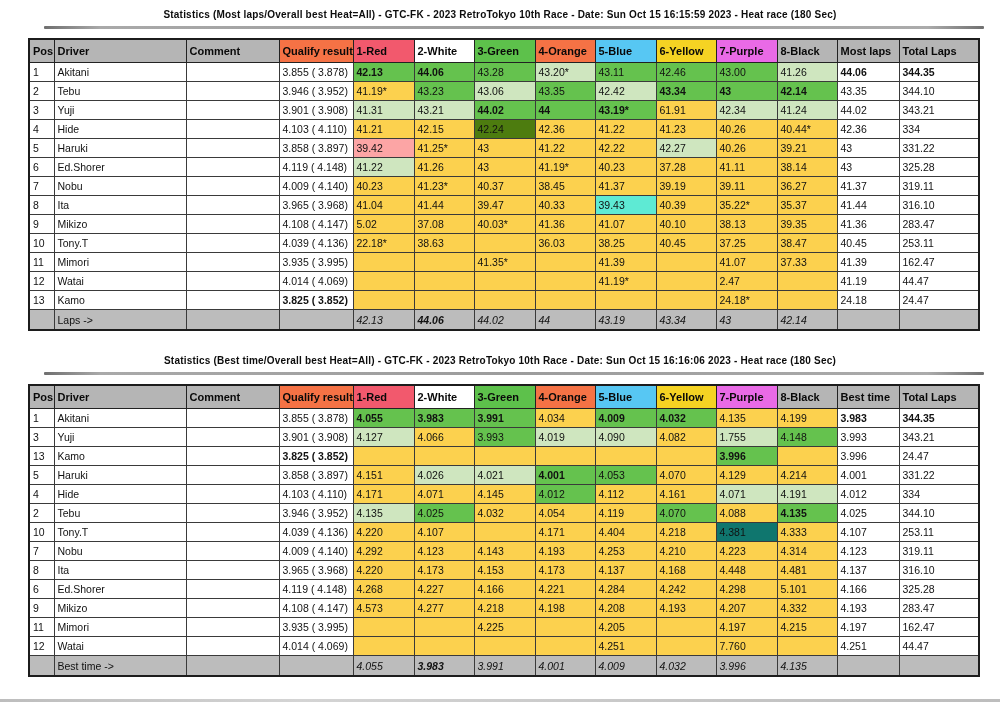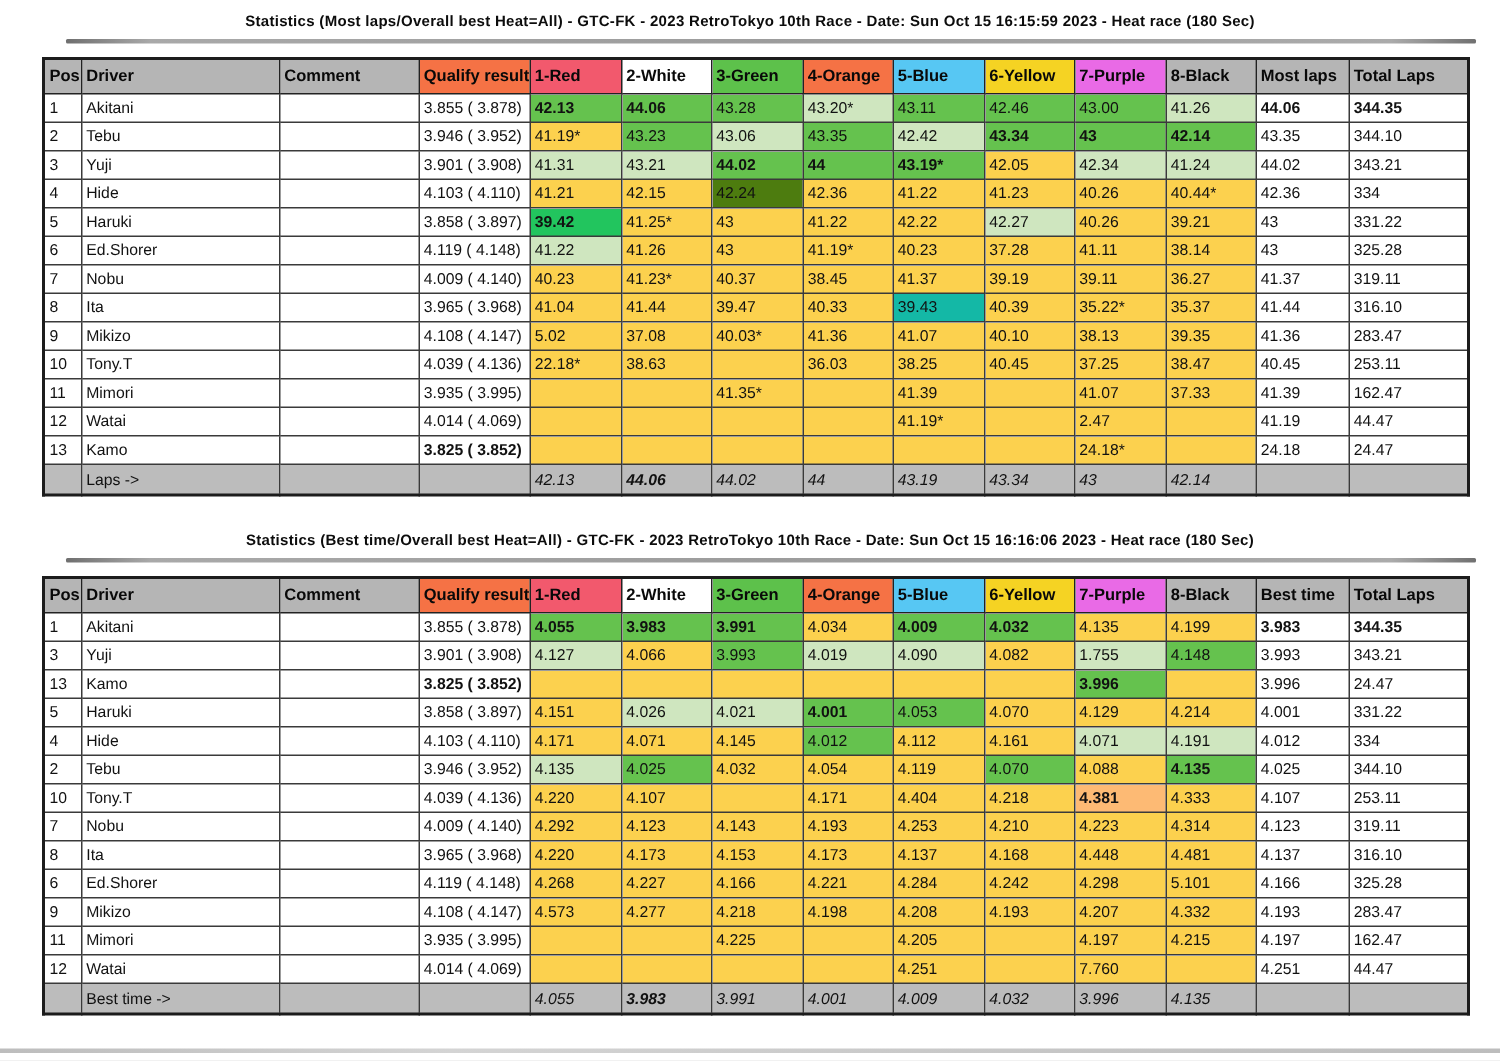--- a/index.html
+++ b/index.html
@@ -120,21 +120,21 @@
           <tr>
             <td>3</td>
             <td>Yuji</td>
             <td></td>
             <td>3.901 ( 3.908)</td>
             <td style="background: rgb(207, 230, 191);">41.31</td>
             <td style="background: rgb(207, 230, 191);">43.21</td>
             <td class="b" style="background: rgb(101, 194, 78);">44.02</td>
             <td class="b" style="background: rgb(101, 194, 78);">44</td>
             <td class="b" style="background: rgb(101, 194, 78);">43.19*</td>
-            <td style="background: rgb(252, 209, 78);">42.05</td>
+            <td style="background: rgb(252, 209, 78);">61.91</td>
             <td style="background: rgb(207, 230, 191);">42.34</td>
             <td style="background: rgb(207, 230, 191);">41.24</td>
             <td>44.02</td>
             <td>343.21</td>
           </tr>
           <tr>
             <td>4</td>
             <td>Hide</td>
             <td></td>
             <td>4.103 ( 4.110)</td>
@@ -147,21 +147,21 @@
             <td style="background: rgb(252, 209, 78);">40.26</td>
             <td style="background: rgb(252, 209, 78);">40.44*</td>
             <td>42.36</td>
             <td>334</td>
           </tr>
           <tr>
             <td>5</td>
             <td>Haruki</td>
             <td></td>
             <td>3.858 ( 3.897)</td>
-            <td style="background: #22c55e; font-weight: bold;">39.42</td>
+            <td style="background: #fca5a5;">39.42</td>
             <td style="background: rgb(252, 209, 78);">41.25*</td>
             <td style="background: rgb(252, 209, 78);">43</td>
             <td style="background: rgb(252, 209, 78);">41.22</td>
             <td style="background: rgb(252, 209, 78);">42.22</td>
             <td style="background: rgb(207, 230, 191);">42.27</td>
             <td style="background: rgb(252, 209, 78);">40.26</td>
             <td style="background: rgb(252, 209, 78);">39.21</td>
             <td>43</td>
             <td>331.22</td>
           </tr>
@@ -199,21 +199,21 @@
           </tr>
           <tr>
             <td>8</td>
             <td>Ita</td>
             <td></td>
             <td>3.965 ( 3.968)</td>
             <td style="background: rgb(252, 209, 78);">41.04</td>
             <td style="background: rgb(252, 209, 78);">41.44</td>
             <td style="background: rgb(252, 209, 78);">39.47</td>
             <td style="background: rgb(252, 209, 78);">40.33</td>
-            <td style="background: #14b8a6;">39.43</td>
+            <td style="background: #5eead4;">39.43</td>
             <td style="background: rgb(252, 209, 78);">40.39</td>
             <td style="background: rgb(252, 209, 78);">35.22*</td>
             <td style="background: rgb(252, 209, 78);">35.37</td>
             <td>41.44</td>
             <td>316.10</td>
           </tr>
           <tr>
             <td>9</td>
             <td>Mikizo</td>
             <td></td>
@@ -454,21 +454,21 @@
             <td>10</td>
             <td>Tony.T</td>
             <td></td>
             <td>4.039 ( 4.136)</td>
             <td style="background: rgb(252, 209, 78);">4.220</td>
             <td style="background: rgb(252, 209, 78);">4.107</td>
             <td style="background: rgb(252, 209, 78);"></td>
             <td style="background: rgb(252, 209, 78);">4.171</td>
             <td style="background: rgb(252, 209, 78);">4.404</td>
             <td style="background: rgb(252, 209, 78);">4.218</td>
-            <td style="background: #fdba74; font-weight: bold;">4.381</td>
+            <td style="background: #0f766e;">4.381</td>
             <td style="background: rgb(252, 209, 78);">4.333</td>
             <td>4.107</td>
             <td>253.11</td>
           </tr>
           <tr>
             <td>7</td>
             <td>Nobu</td>
             <td></td>
             <td>4.009 ( 4.140)</td>
             <td style="background: rgb(252, 209, 78);">4.292</td>

